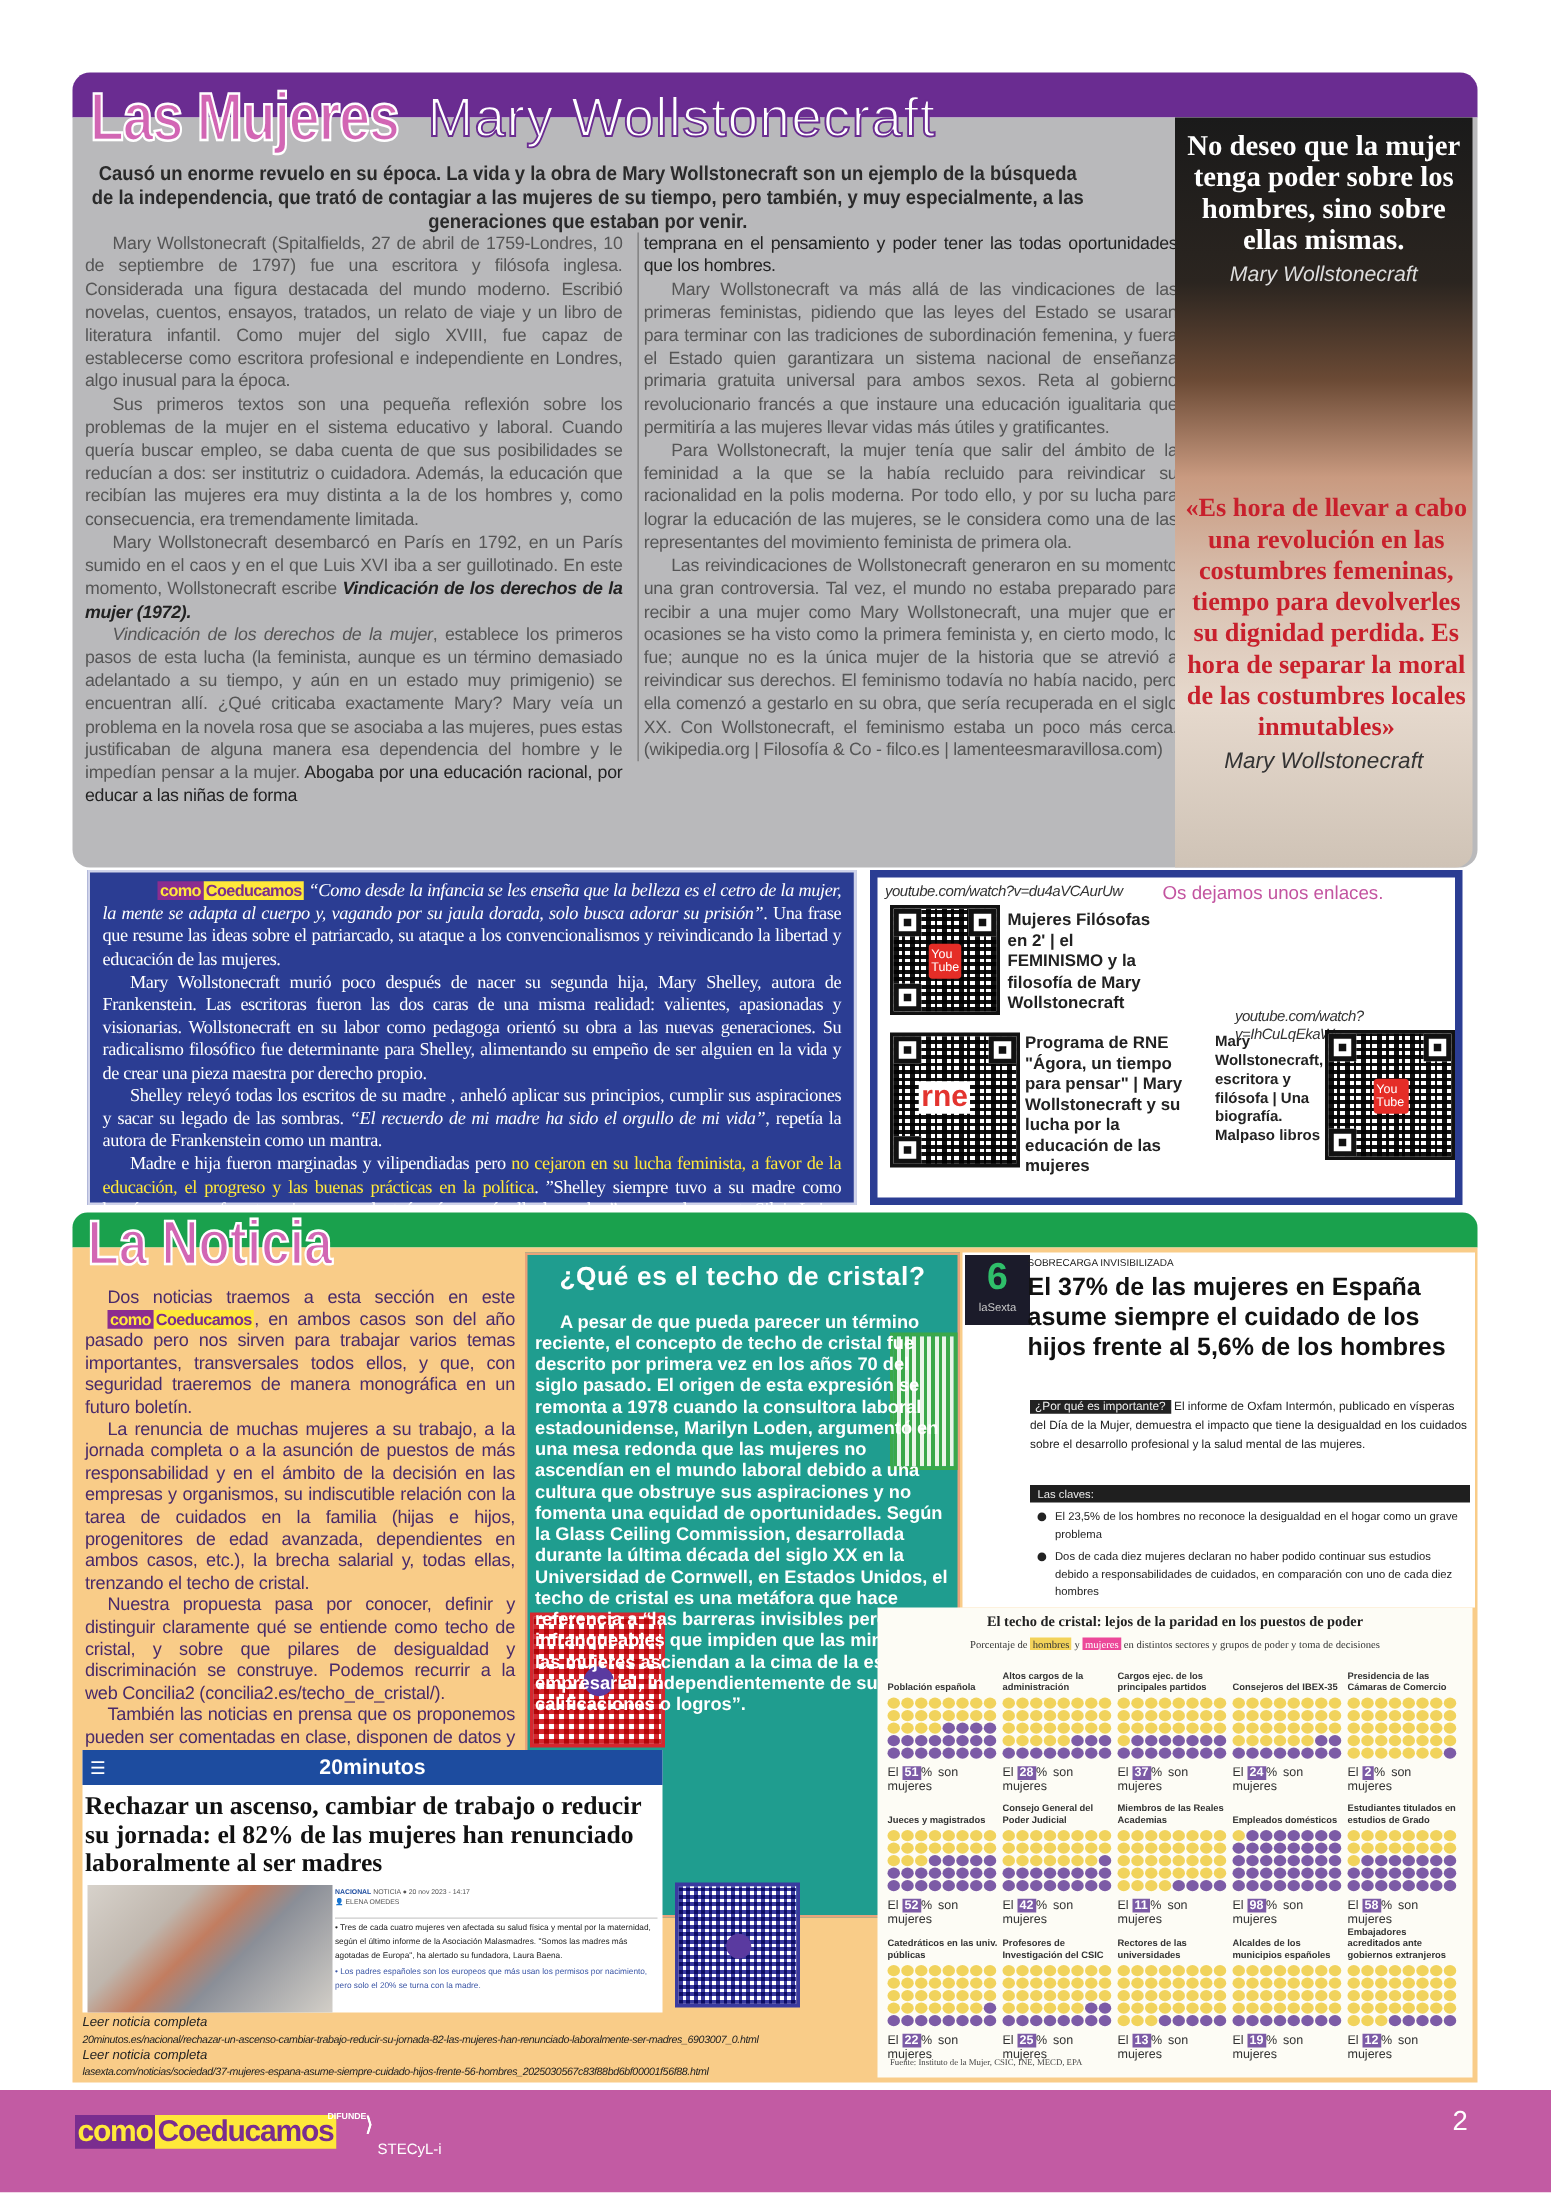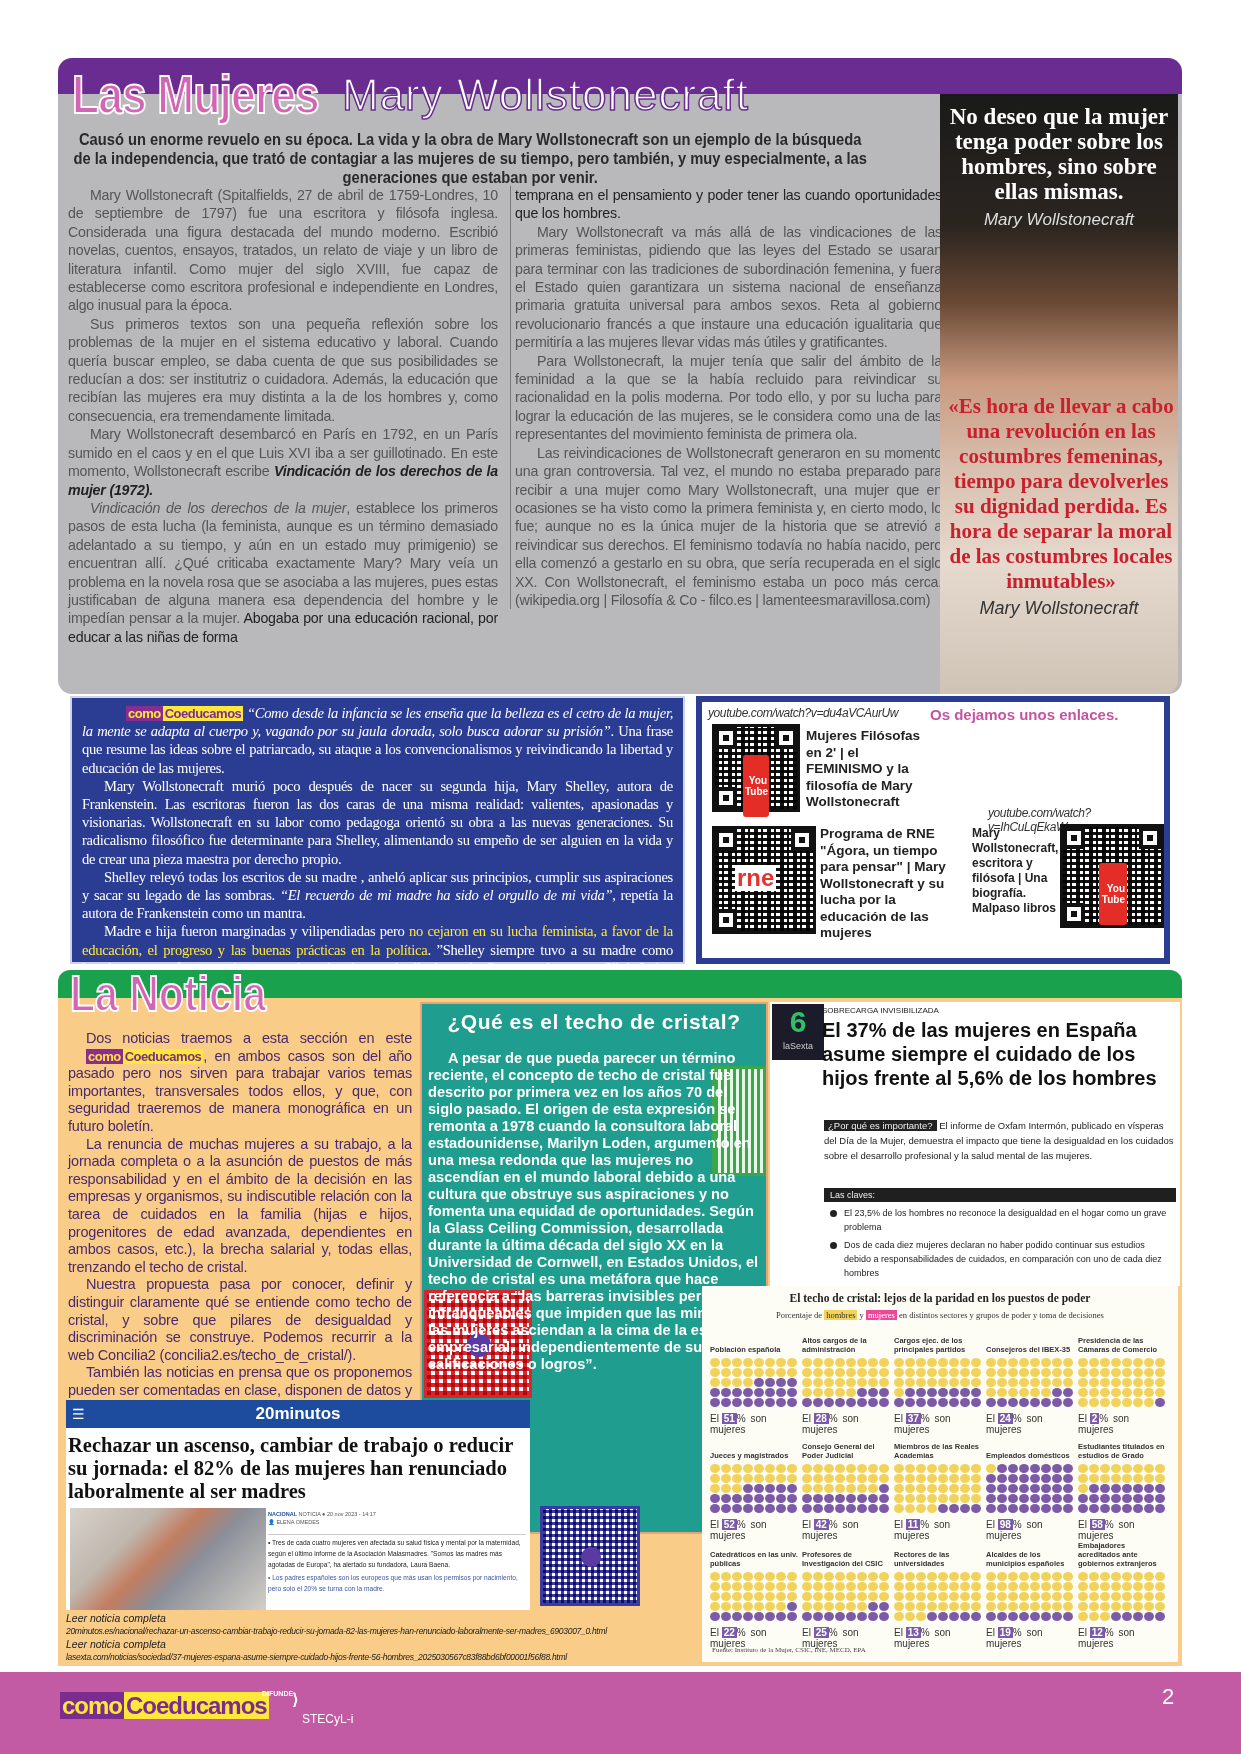--- a/index.html
+++ b/index.html
@@ -29,24 +29,24 @@
   .brand .a{background:#8b2d8f;color:#ffe83a;padding:0 2px}
   .brand .b{background:#ffe83a;color:#7a2d8f;padding:0 2px}
   .yellow{color:#ffe83a}
   
   #links{left:696px;top:696px;width:474px;height:268px;background:#ffffff;border:6px solid #2b3d93}
   .qr{position:absolute;background:
       repeating-linear-gradient(90deg,#111 0 4px,#fff 4px 7px,#111 7px 9px,#fff 9px 13px),
       repeating-linear-gradient(0deg,#111 0 3px,#fff 3px 6px);background-blend-mode:multiply;border:3px solid #111}
   .qr .fd{position:absolute;width:22px;height:22px;border:4px solid #111;background:#fff}
   .qr .fd::after{content:"";position:absolute;left:4px;top:4px;width:6px;height:6px;background:#111}
-  .yt{position:absolute;background:#e52d27;color:#fff;font-size:10px;font-weight:bold;text-align:right;line-height:11px;padding:20px 2px;border-radius:3px}
+  .yt{position:absolute;background:#e52d27;color:#fff;font-size:10px;font-weight:normal;text-align:left;line-height:11px;padding:3px 2px;border-radius:3px}
   .link-url{position:absolute;font-style:italic;font-size:12px;color:#333;font-family:"Liberation Sans",sans-serif;letter-spacing:-0.4px}
   .link-title{position:absolute;font-size:13.5px;font-weight:bold;color:#222;line-height:16.5px}
-  #links-heading{position:absolute;left:228px;top:4px;font-size:15px;font-weight:bold;color:#c354a0}
+  #links-heading{position:absolute;left:228px;top:4px;font-size:15px;font-weight:normal;color:#c354a0}
   
   #green-bar{left:58px;top:970px;width:1124px;height:28px;background:#1aa14d;border-radius:12px 12px 0 0}
   #s2-bg{left:58px;top:998px;width:1124px;height:668px;background:#f9cc88}
   #title2{left:70px;top:966px;font-weight:bold;font-size:50px;color:#d266b4;-webkit-text-stroke:2px #fff;line-height:56px;transform:scaleX(0.82);transform-origin:left}
   #intro{left:68px;top:1030px;width:344px;font-size:14.5px;line-height:17.6px;color:#4a2a6a;text-align:justify;letter-spacing:-0.2px}
   #intro p{text-indent:18px}
   #teal{left:420px;top:1002px;width:348px;height:532px;background:#1f9d8f;border:2px solid #e8a37a}
   #teal-title{position:absolute;left:0;top:6px;width:100%;text-align:center;font-weight:bold;font-size:21px;color:#fff;letter-spacing:0.5px}
   #teal-text{position:absolute;left:6px;top:46px;width:336px;font-weight:bold;font-size:14.6px;line-height:17px;color:#fff}
   #lasexta{left:770px;top:1002px;width:410px;height:284px;background:#fff}
@@ -105,21 +105,21 @@
 <div class="abs" id="lead">Causó un enorme revuelo en su época. La vida y la obra de Mary Wollstonecraft son un ejemplo de la búsqueda de la independencia, que trató de contagiar a las mujeres de su tiempo, pero también, y muy especialmente, a las generaciones que estaban por venir.</div>
 
 <div class="abs col" id="col1">
   <p>Mary Wollstonecraft (Spitalfields, 27 de abril de 1759-Londres, 10 de septiembre de 1797) fue una escritora y filósofa inglesa. Considerada una figura destacada del mundo moderno. Escribió novelas, cuentos, ensayos, tratados, un relato de viaje y un libro de literatura infantil. Como mujer del siglo XVIII, fue capaz de establecerse como escritora profesional e independiente en Londres, algo inusual para la época.</p>
   <p>Sus primeros textos son una pequeña reflexión sobre los problemas de la mujer en el sistema educativo y laboral. Cuando quería buscar empleo, se daba cuenta de que sus posibilidades se reducían a dos: ser institutriz o cuidadora. Además, la educación que recibían las mujeres era muy distinta a la de los hombres y, como consecuencia, era tremendamente limitada.</p>
   <p><span>Mary Wollstonecraft desembarcó en París en 1792, en un París sumido en el caos y en el que Luis XVI iba a ser guillotinado. En este momento, Wollstonecraft escribe </span><b><i class="dark">Vindicación de los derechos de la mujer (1972).</i></b></p>
   <p><i>Vindicación de los derechos de la mujer</i><span>, establece los primeros pasos de esta lucha (la feminista, aunque es un término demasiado adelantado a su tiempo, y aún en un estado muy primigenio) se encuentran allí. ¿Qué criticaba exactamente Mary? Mary veía un problema en la novela rosa que se asociaba a las mujeres, pues estas justificaban de alguna manera esa dependencia del hombre y le impedían pensar a la mujer. </span><span class="dark">Abogaba por una educación racional, por educar a las niñas de forma</span></p>
 </div>
 
 <div class="abs col" id="col2">
-  <div class="dark">temprana en el pensamiento y poder tener las cuando oportunidades que los hombres.</div>
+  <div class="dark">temprana en el pensamiento y poder tener las todas oportunidades que los hombres.</div>
   <p>Mary Wollstonecraft va más allá de las vindicaciones de las primeras feministas, pidiendo que las leyes del Estado se usaran para terminar con las tradiciones de subordinación femenina, y fuera el Estado quien garantizara un sistema nacional de enseñanza primaria gratuita universal para ambos sexos. Reta al gobierno revolucionario francés a que instaure una educación igualitaria que permitiría a las mujeres llevar vidas más útiles y gratificantes.</p>
   <p>Para Wollstonecraft, la mujer tenía que salir del ámbito de la feminidad a la que se la había recluido para reivindicar su racionalidad en la polis moderna. Por todo ello, y por su lucha para lograr la educación de las mujeres, se le considera como una de las representantes del movimiento feminista de primera ola.</p>
   <p>Las reivindicaciones de Wollstonecraft generaron en su momento una gran controversia. Tal vez, el mundo no estaba preparado para recibir a una mujer como Mary Wollstonecraft, una mujer que en ocasiones se ha visto como la primera feminista y, en cierto modo, lo fue; aunque no es la única mujer de la historia que se atrevió a reivindicar sus derechos. El feminismo todavía no había nacido, pero ella comenzó a gestarlo en su obra, que sería recuperada en el siglo XX. Con Wollstonecraft, el feminismo estaba un poco más cerca. (wikipedia.org | Filosofía &amp; Co - filco.es | lamenteesmaravillosa.com)</p>
 </div>
 
 <div class="abs" id="portrait"></div>
 <div class="abs" id="quote1">No deseo que la mujer tenga poder sobre los hombres, sino sobre ellas mismas.</div>
 <div class="abs" id="quote1-author">Mary Wollstonecraft</div>
 <div class="abs" id="quote2">«Es hora de llevar a cabo una revolución en las costumbres femeninas, tiempo para devolverles su dignidad perdida. Es hora de separar la moral de las costumbres locales inmutables»</div>
 <div class="abs" id="quote2-author">Mary Wollstonecraft</div>

